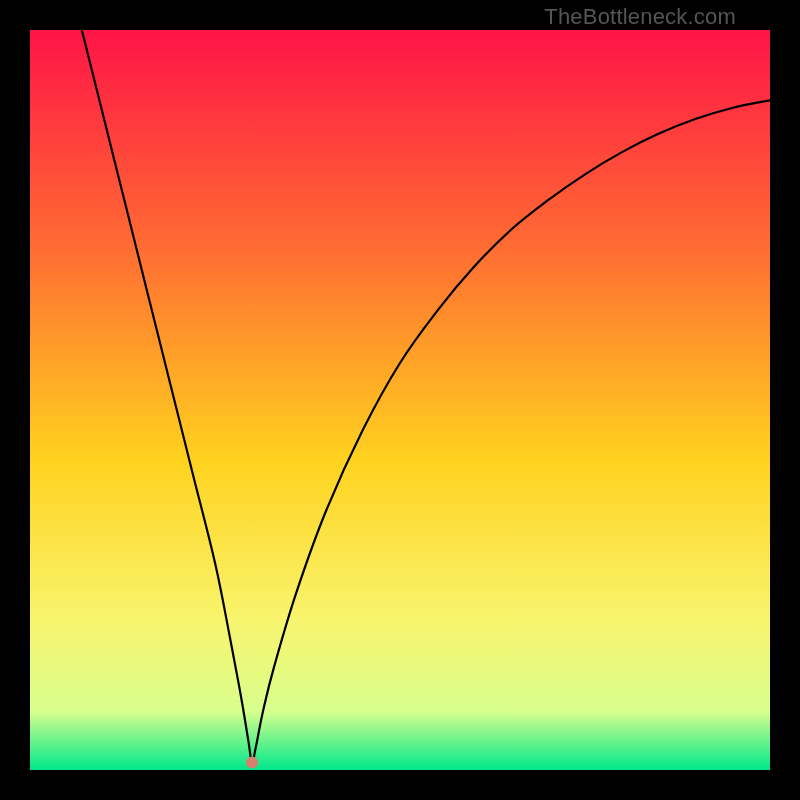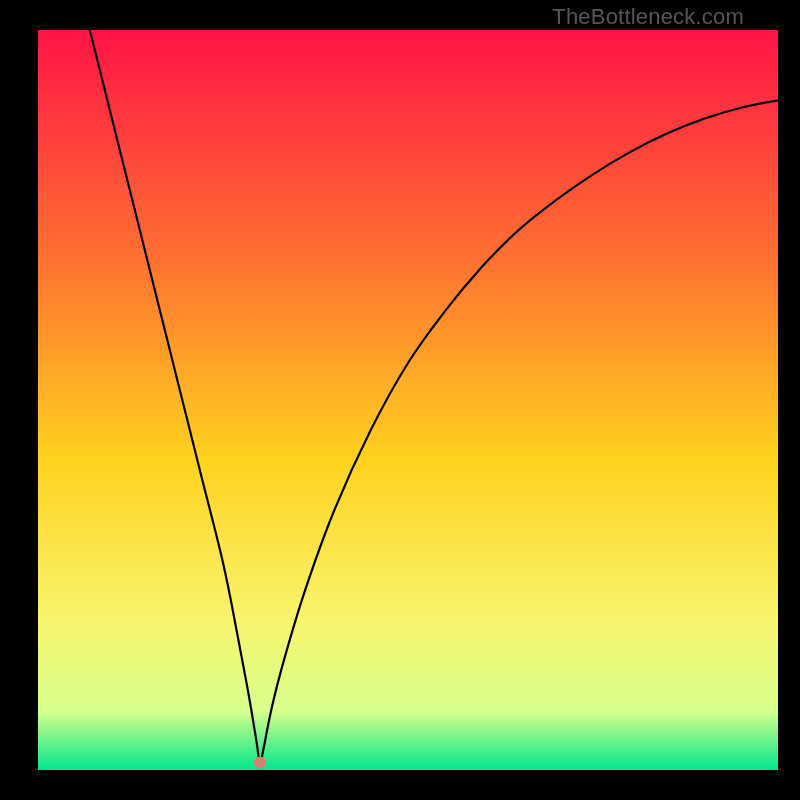--- a/index.html
+++ b/index.html
@@ -9,21 +9,20 @@
     height: 800px;
     background: #000;
     overflow: hidden;
     font-family: Arial, Helvetica, sans-serif;
   }
   .outer {
     position: relative;
     width: 748px;
     height: 800px;
     background: #000;
-    margin-left: 8px;
   }
   .watermark {
     position: absolute;
     top: 4px;
     right: 12px;
     color: #555;
     font-size: 22px;
     font-family: Arial, Helvetica, sans-serif;
     letter-spacing: 0.2px;
     user-select: none;

